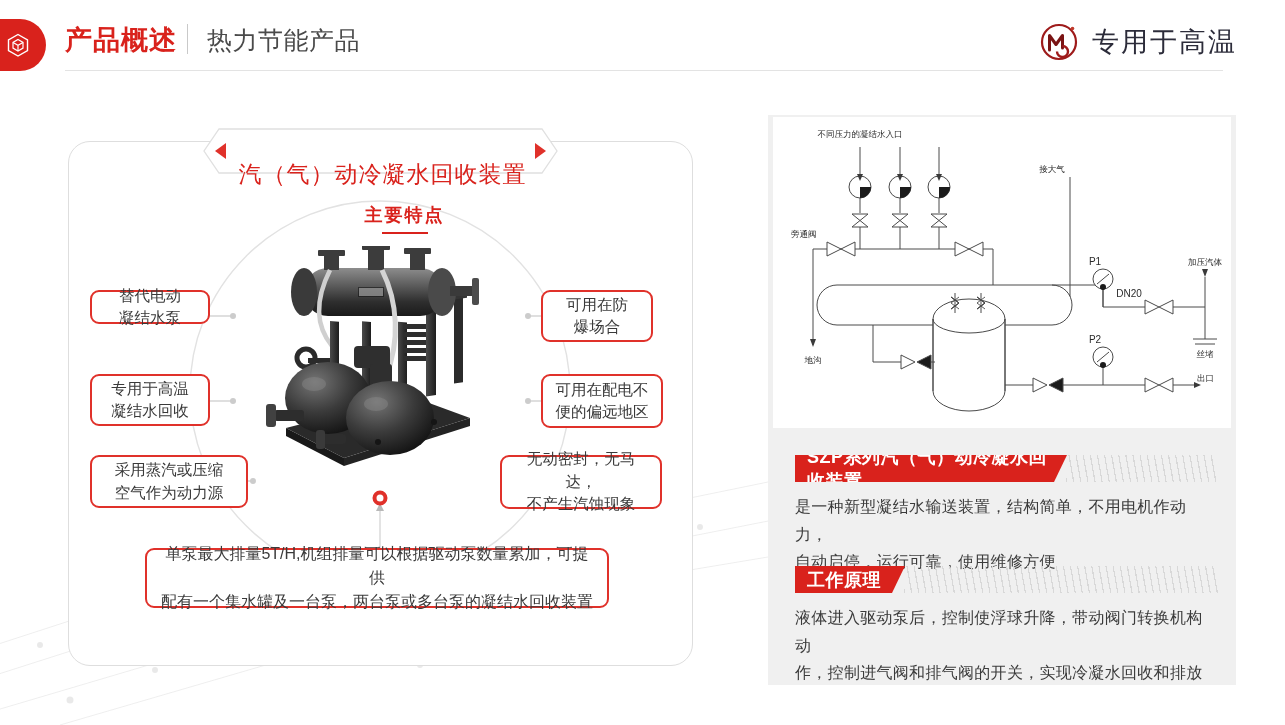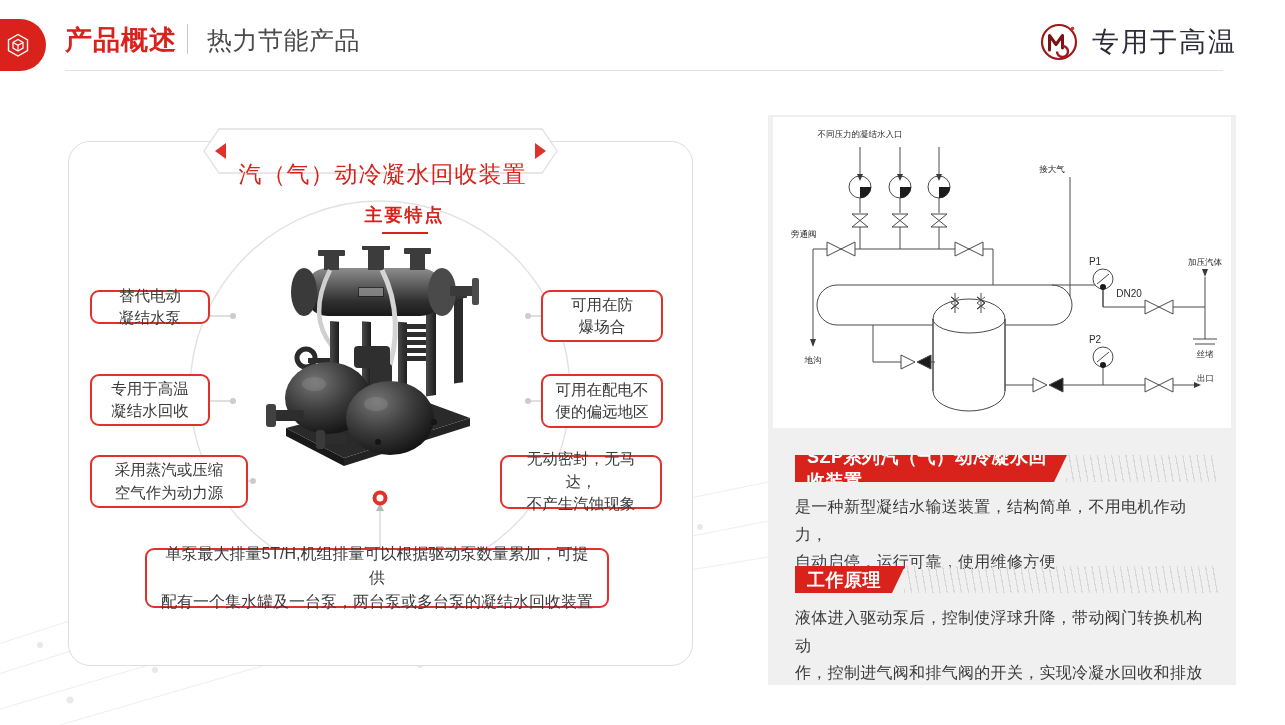--- a/index.html
+++ b/index.html
@@ -73,21 +73,21 @@
     display: flex; align-items: center; justify-content: center;
     text-align: center;
     font-size: 15.5px; color: #3a3a3a; line-height: 1.45;
     padding: 7px 10px;
   }
   .fbox.wide { font-size: 16px; line-height: 1.5; }
 
   #fbox-0 { left: 90px;  top: 290px; width: 120px; height: 34px; }
   #fbox-1 { left: 90px;  top: 374px; width: 120px; height: 52px; }
   #fbox-2 { left: 90px;  top: 455px; width: 158px; height: 53px; }
-  #fbox-3 { left: 541px; top: 290px; width: 122px; height: 52px; }
+  #fbox-3 { left: 541px; top: 290px; width: 112px; height: 52px; }
   #fbox-4 { left: 541px; top: 374px; width: 122px; height: 54px; }
   #fbox-5 { left: 500px; top: 455px; width: 162px; height: 54px; }
   #fbox-6 { left: 145px; top: 548px; width: 464px; height: 60px; padding: 6px 14px; }
 
   
   .right-panel {
     position: absolute; left: 768px; top: 115px;
     width: 468px; height: 570px;
     background: #f0f0f0; z-index: 2;
   }

